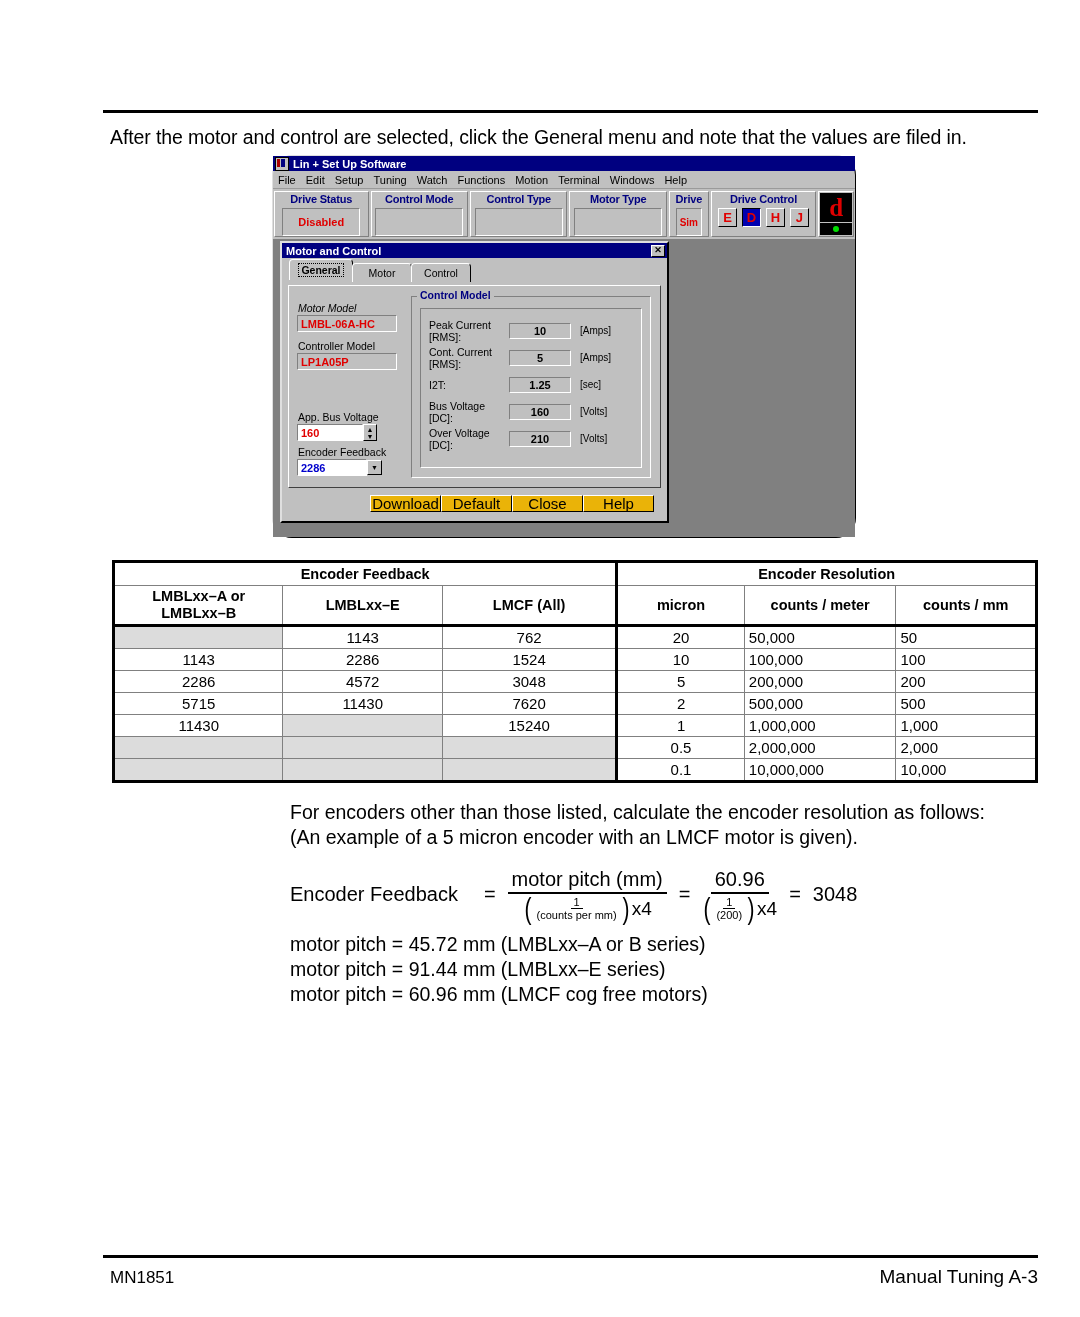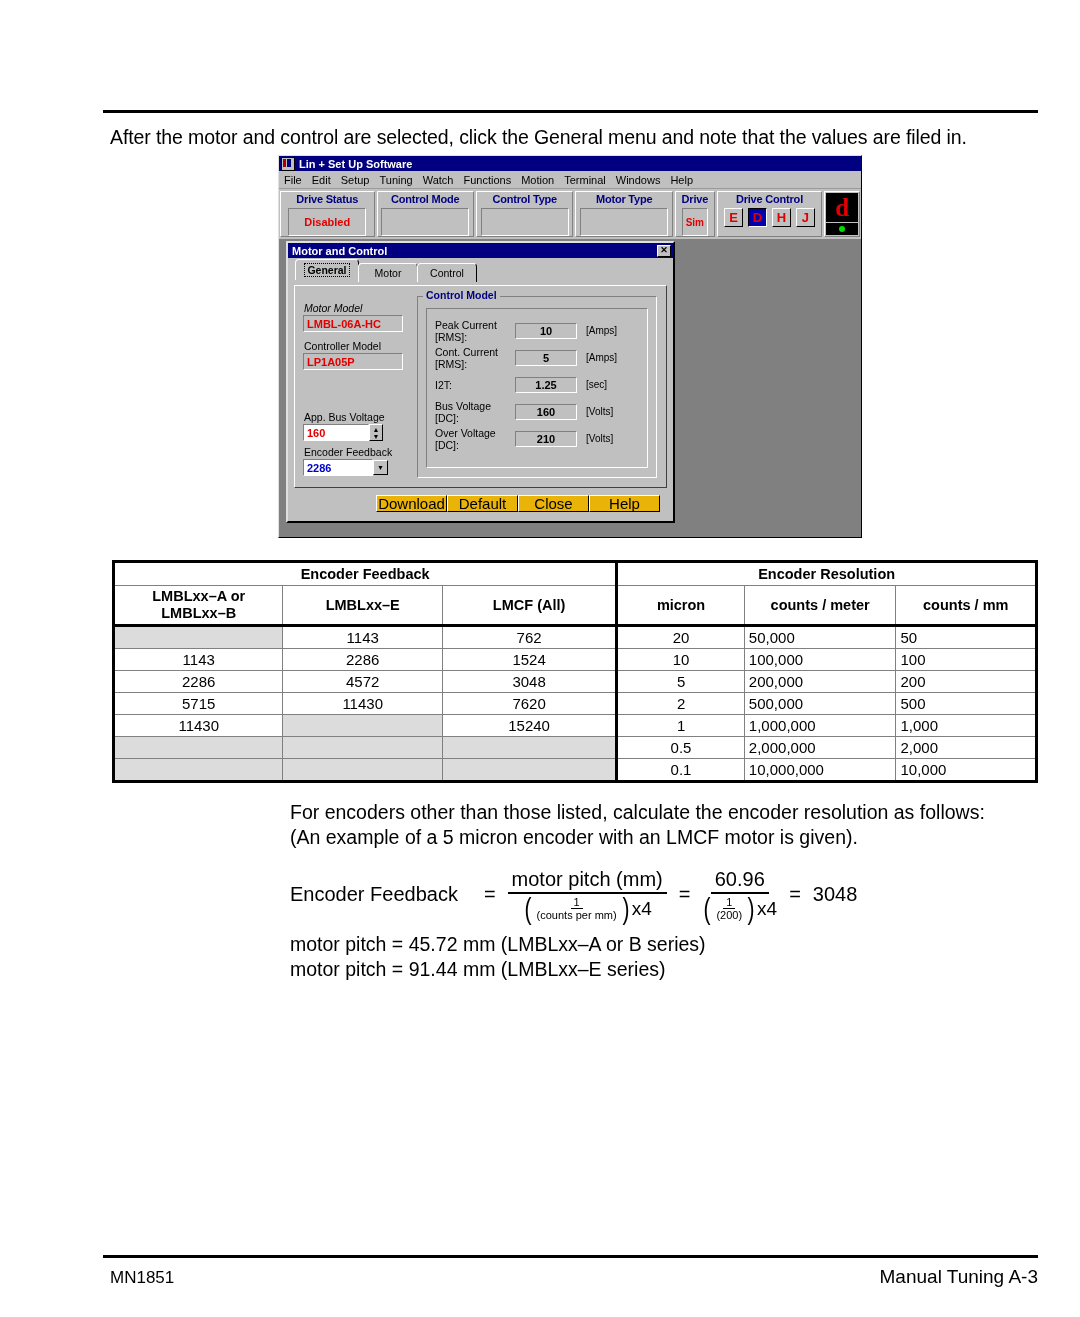--- a/index.html
+++ b/index.html
@@ -48,30 +48,31 @@
   }
   .footer-right {
     position: absolute;
     right: 42px; top: 1266px;
     font-size: 19px;
   }
 
   
   .win95 {
     position: absolute;
-    left: 278px; top: 155px;
+    left: 272px; top: 155px;
     width: 584px; height: 383px;
     background: #c0c0c0;
     border-top: 1px solid #dfdfdf;
     border-left: 1px solid #dfdfdf;
     border-right: 1px solid #000;
     border-bottom: 1px solid #000;
     font-family: "Liberation Sans", sans-serif;
     font-size: 10px;
     box-sizing: border-box;
+    border-radius: 20px;
   }
   .titlebar {
     height: 15px;
     background: #000080;
     color: #fff;
     display: flex;
     align-items: center;
     padding-left: 2px;
     font-weight: bold;
     font-size: 11px;
@@ -820,19 +821,20 @@
       </span>
     </span>
 
     <span class="f-eq">=</span>
     <span class="frac-result">3048</span>
   </div>
 
   <div class="where-block">
     <div>motor pitch = 45.72 mm (LMBLxx–A or B series)</div>
     <div>motor pitch = 91.44 mm (LMBLxx–E series)</div>
+    <div>motor pitch = 60.96 mm (LMCF cog free motors)</div>
   </div>
 
   <div class="rule-bottom"></div>
   <div class="footer-left">MN1851</div>
   <div class="footer-right">Manual Tuning  A-3</div>
 
 </div>
 
 </body></html>

